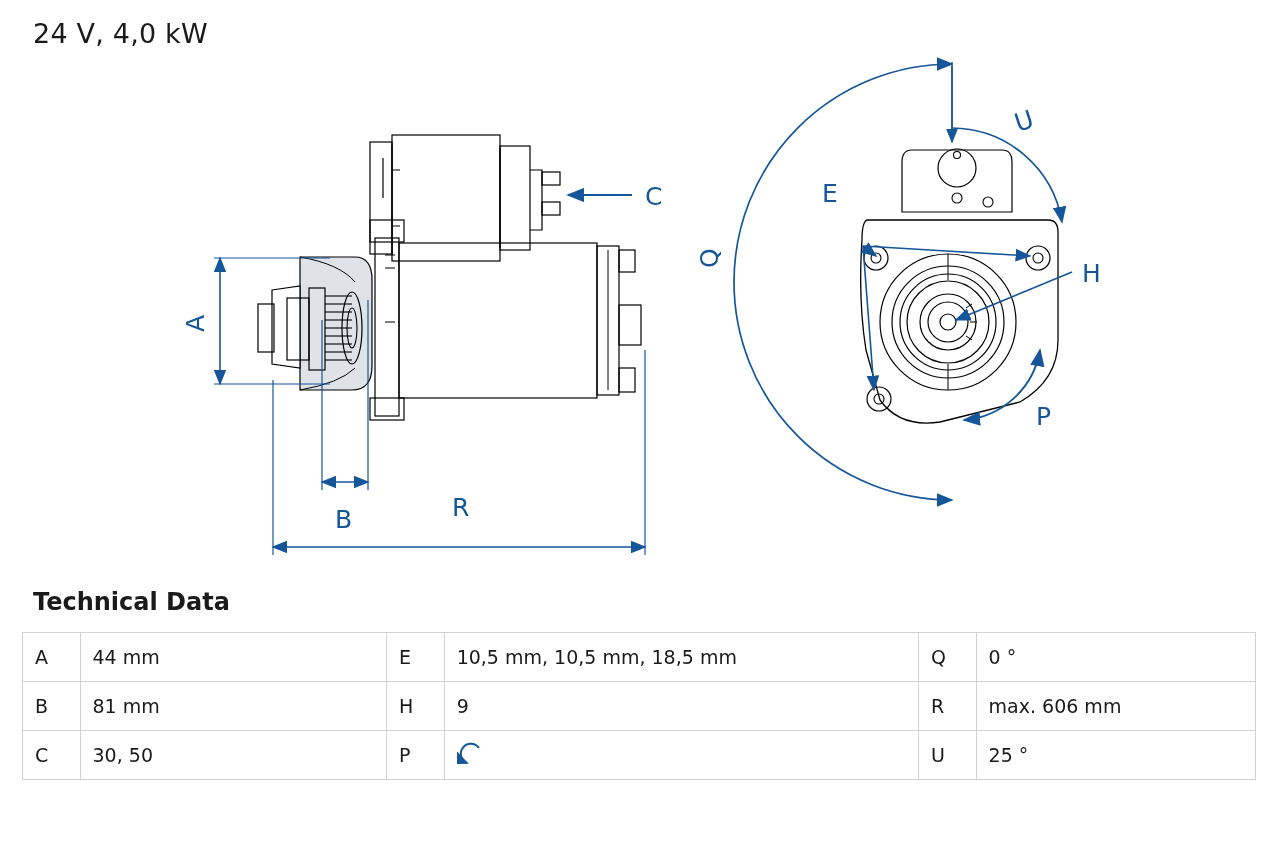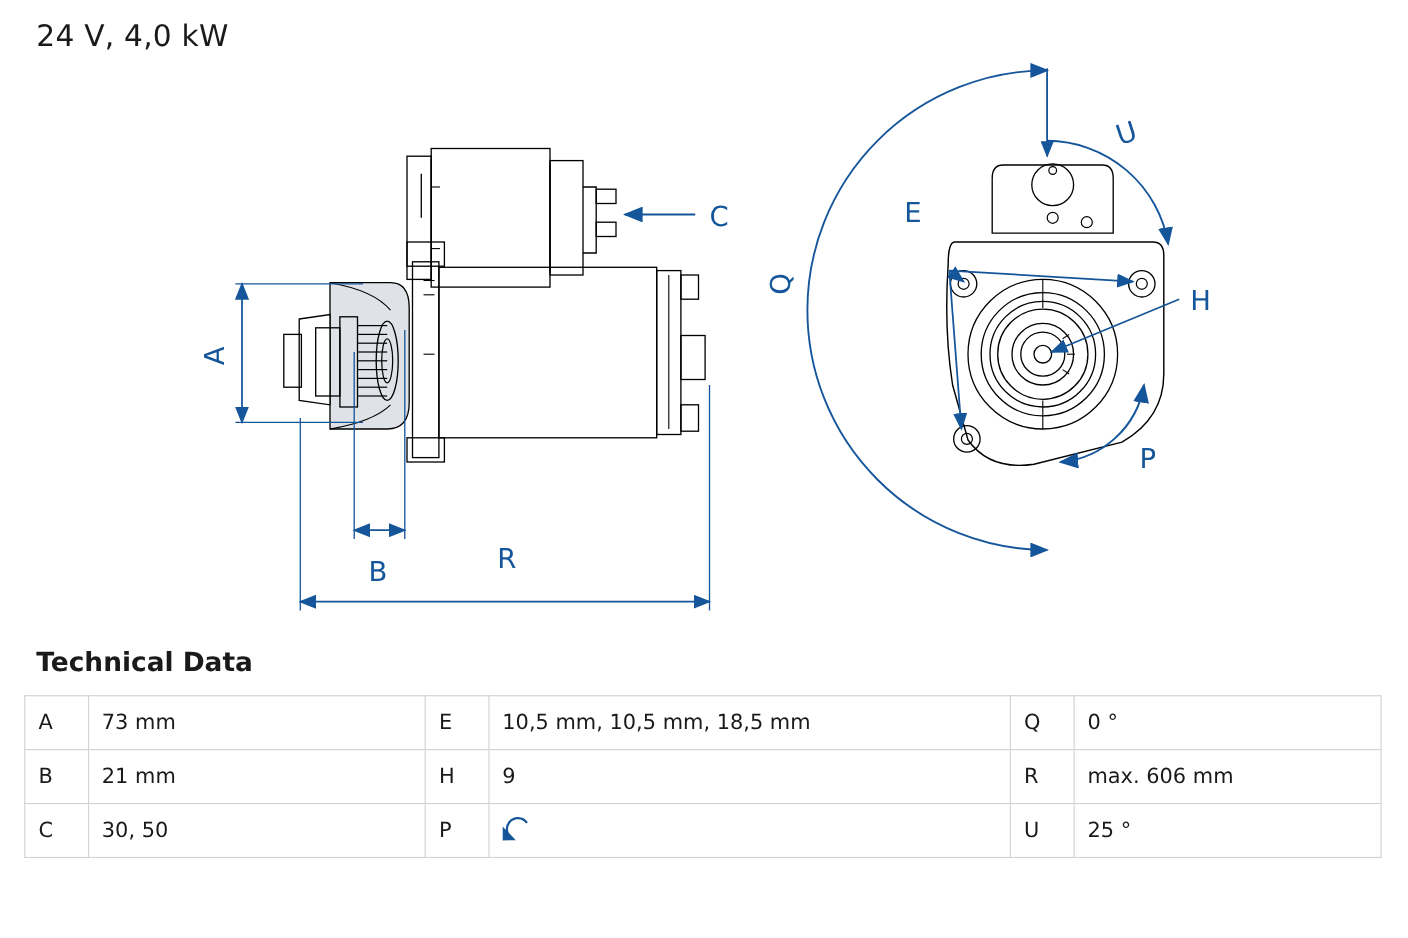--- a/index.html
+++ b/index.html
@@ -245,29 +245,29 @@
       </g>
     </svg>
   </div>
 
   <div class="tech-title">Technical Data</div>
 
   <table class="tech">
     <tbody>
       <tr>
         <td class="key">A</td>
-        <td class="val-a">73 mm</td>
+        <td class="val-a">44 mm</td>
         <td class="key">E</td>
         <td class="val-b">10,5 mm, 10,5 mm, 18,5 mm</td>
         <td class="key">Q</td>
         <td class="val-c">0 °</td>
       </tr>
       <tr>
         <td class="key">B</td>
-        <td class="val-a">21 mm</td>
+        <td class="val-a">81 mm</td>
         <td class="key">H</td>
         <td class="val-b">9</td>
         <td class="key">R</td>
         <td class="val-c">max. 606 mm</td>
       </tr>
       <tr>
         <td class="key">C</td>
         <td class="val-a">30, 50</td>
         <td class="key">P</td>
         <td class="val-b">

